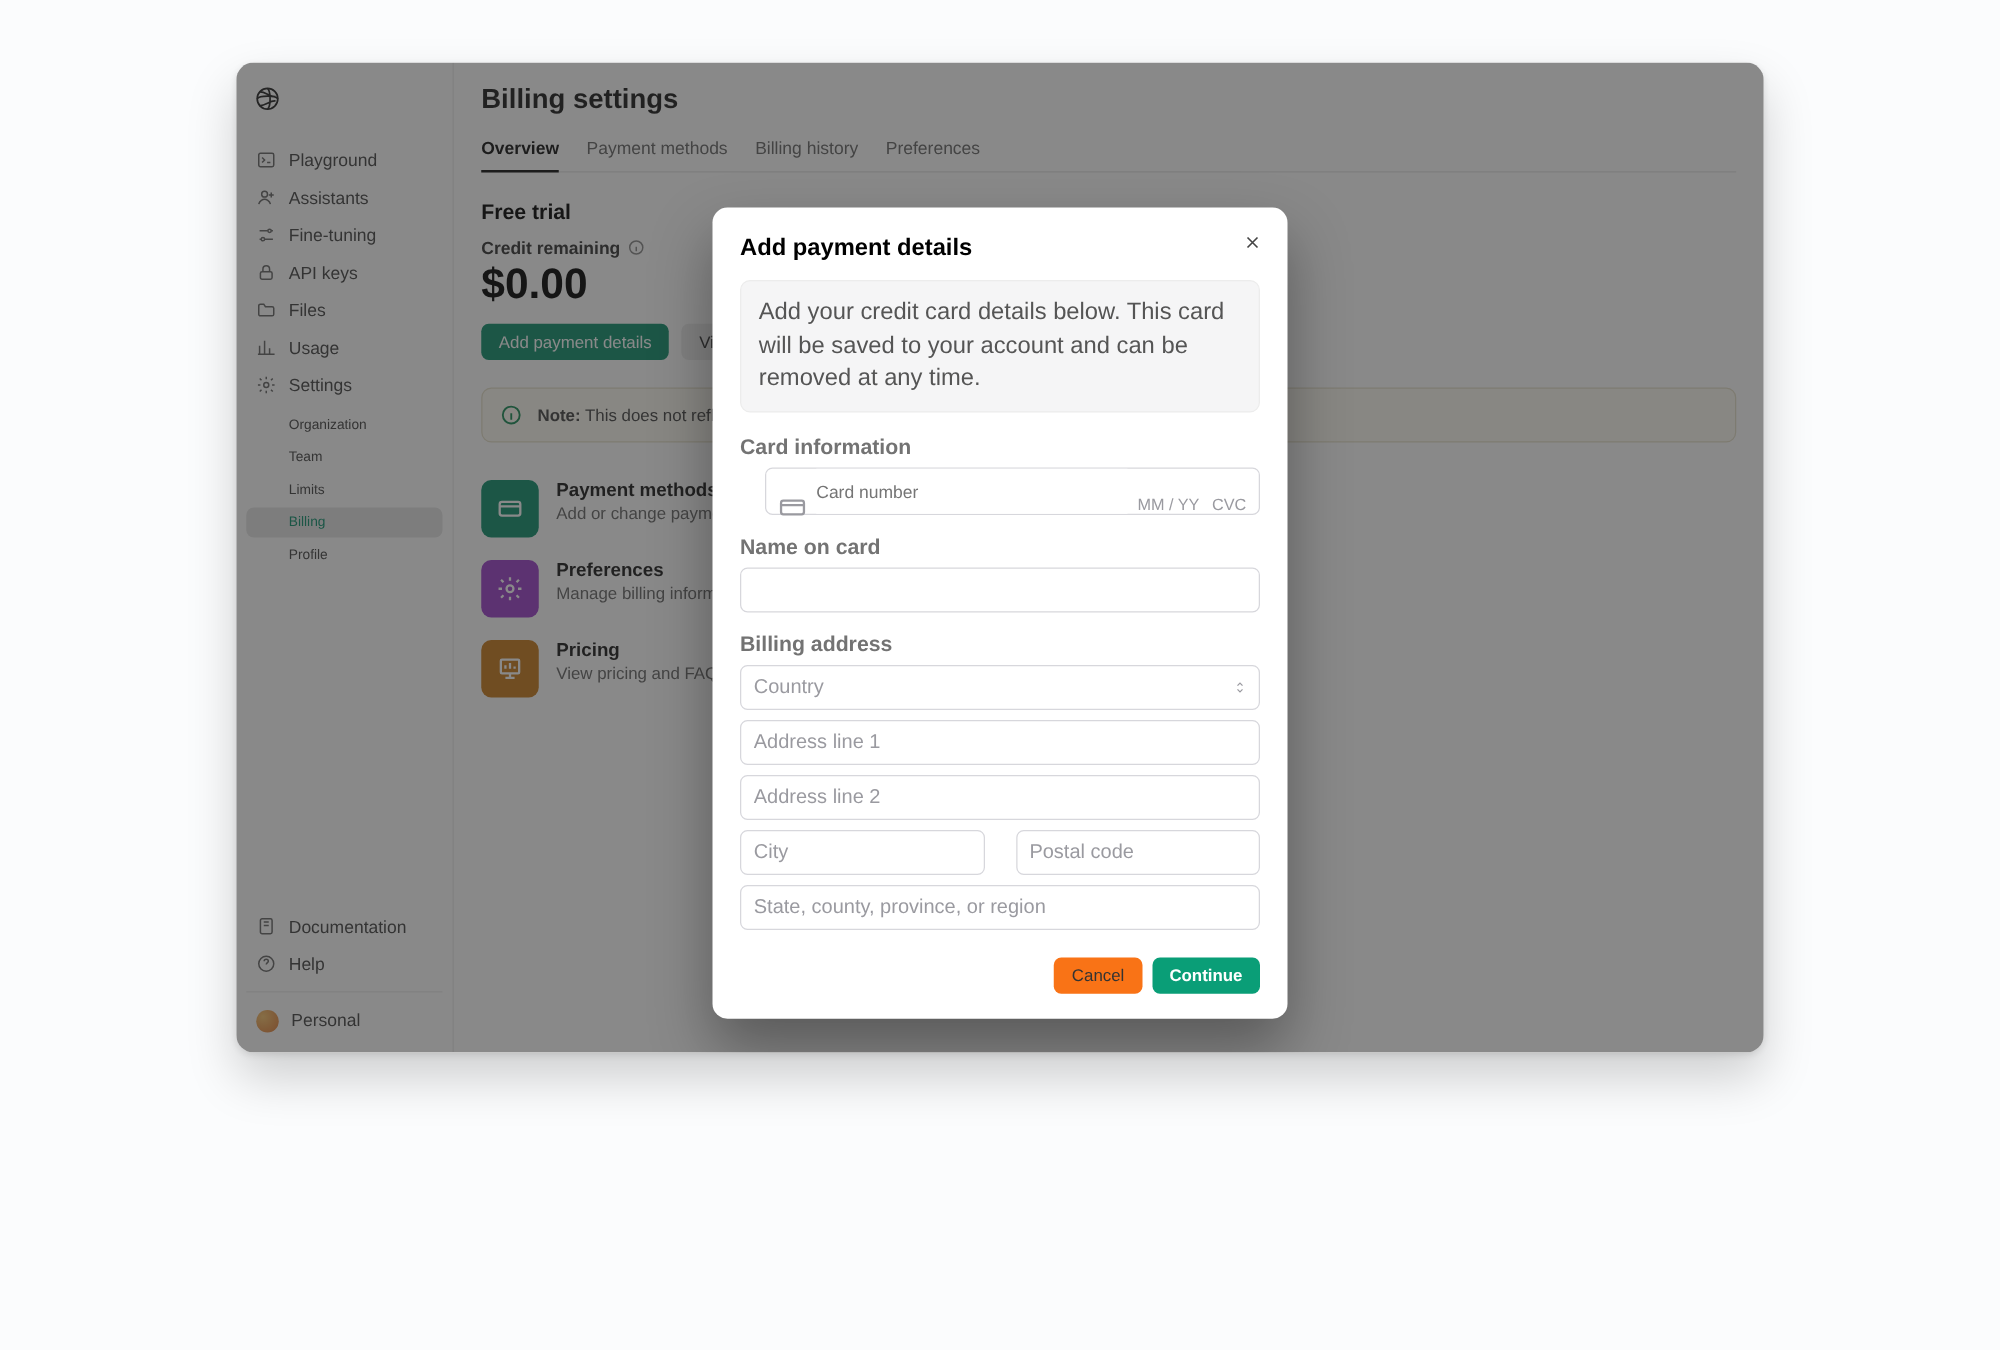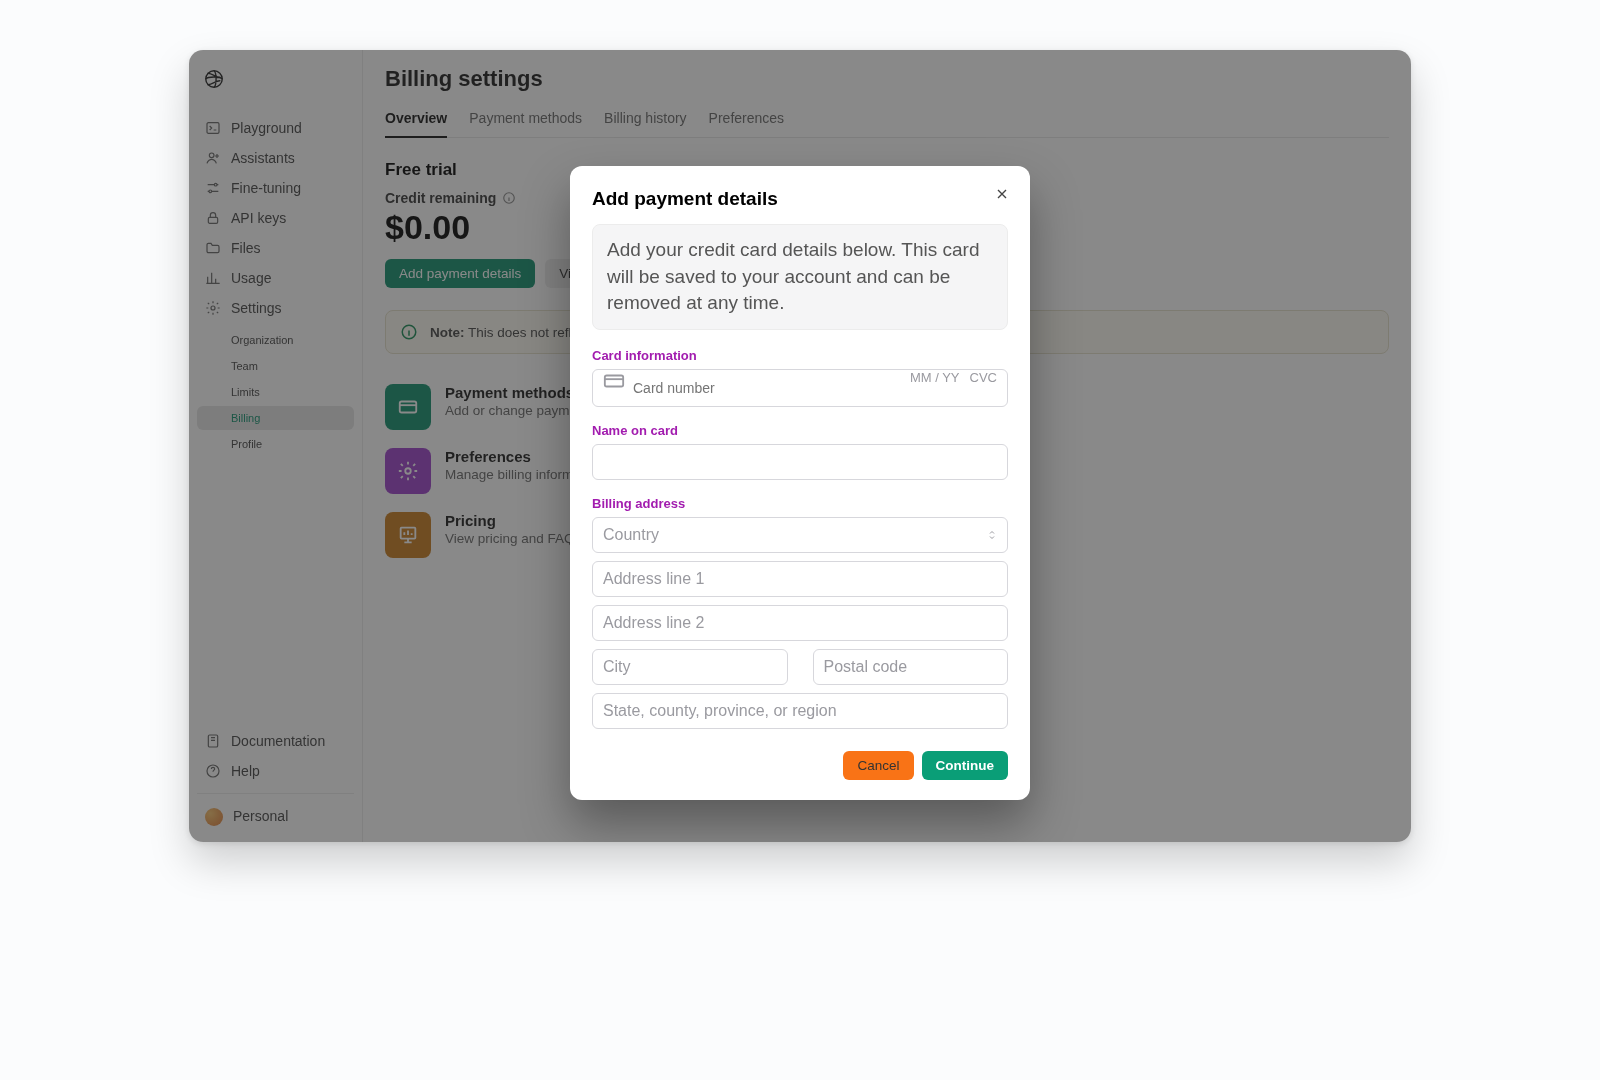--- a/index.html
+++ b/index.html
@@ -37,25 +37,25 @@
   .ic-green { background:#0f8f6c; } .ic-purple { background:#9b3ec9; } .ic-orange { background:#c77a1c; }
   .card-title { font-size:15px; font-weight:700; color:#1a1a1a; }
   .card-sub { font-size:13.5px; color:#666; margin-top:2px; }
 
   
   .scrim { position:absolute; inset:0; background:rgba(40,40,40,.55); display:flex; align-items:flex-start; justify-content:center; padding-top: 116px; }
   .modal { width: 460px; background:#fff; border-radius:12px; box-shadow:0 24px 48px rgba(0,0,0,.35); padding: 22px 22px 20px 22px; position:relative; }
   .modal h2 { font-size:19px; font-weight:700; margin-bottom:14px; }
   .close { position:absolute; top:16px; right:16px; background:none; border:none; cursor:pointer; padding:4px; color:#555; }
   .info-box { background:#f5f5f6; border:1px solid #ececec; border-radius:8px; padding:12px 14px; font-size:19px; color:#555; line-height:1.4; margin-bottom:18px; }
-  .field-label { font-size:13px; font-weight:700; color:#a21caf; margin-bottom:6px; display:block; }
+  .field-label { font-size:17px; font-weight:700; color:#737373; margin-bottom:6px; display:block; }
   .field-group { margin-bottom:16px; }
   .input, .select { width:100%; font-size:16px; padding:8px 10px; border:1px solid #d7d7dc; border-radius:6px; background:#fff; color:#222; }
   .input::placeholder { color:#9a9aa0; }
-  .cc-row { display:flex; align-items:flex-start; border:1px solid #d7d7dc; border-radius:6px; padding:0 10px; height:38px; gap:8px; }
+  .cc-row { display:flex; align-items:flex-end; border:1px solid #d7d7dc; border-radius:6px; padding:0 10px; height:38px; gap:8px;margin-left:20px; }
   .cc-row input { border:none; outline:none; font-size:14px; flex:1; height:100%; }
   .cc-ic { width:22px; height:16px; color:#9a9aa0; }
   .cc-meta { display:flex; gap:10px; font-size:13px; color:#9a9aa0; white-space:nowrap; }
   .addr-grid { display:flex; flex-direction:column; gap:8px; }
   .row2 { display:flex; gap:25px; }
   .row2 .input { flex:1; }
   .select-wrap { position:relative; }
   .select-wrap .updown { position:absolute; right:10px; top:50%; transform:translateY(-50%); color:#9a9aa0; pointer-events:none; }
   .modal-actions { display:flex; justify-content:flex-end; gap:8px; margin-top:22px; }
   .btn-cancel { background:#f97316; color:#333; }

